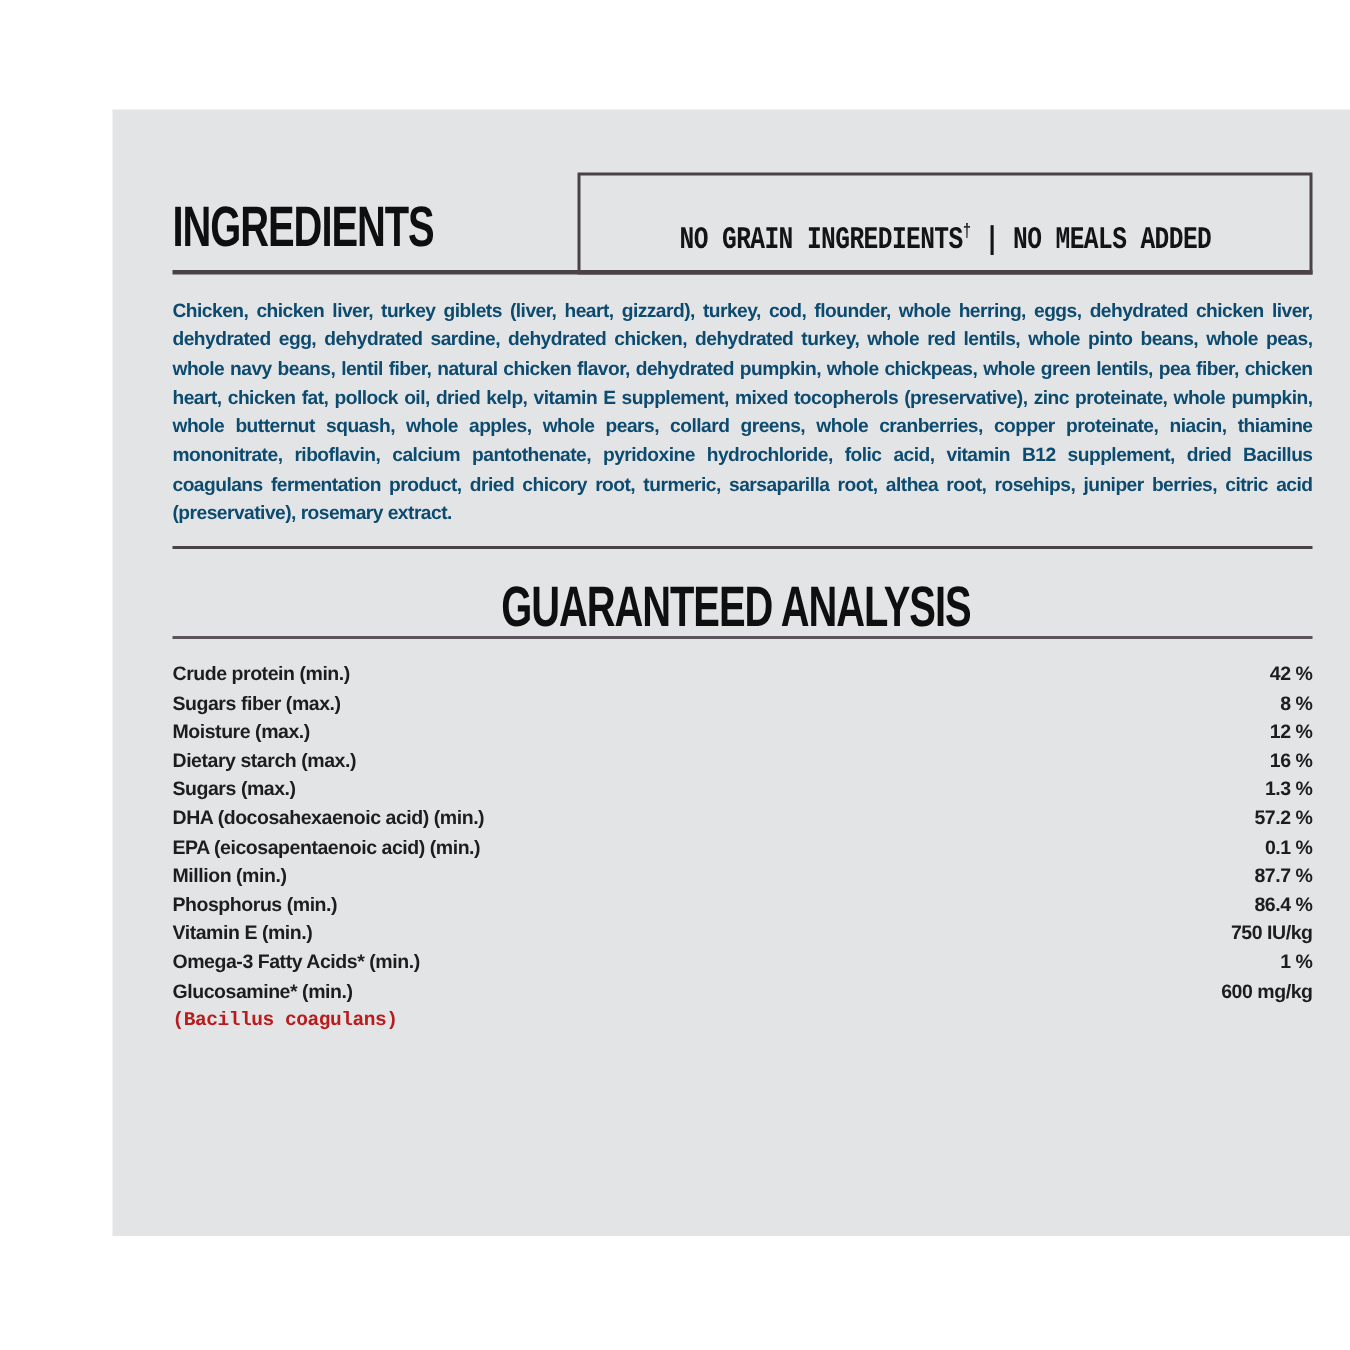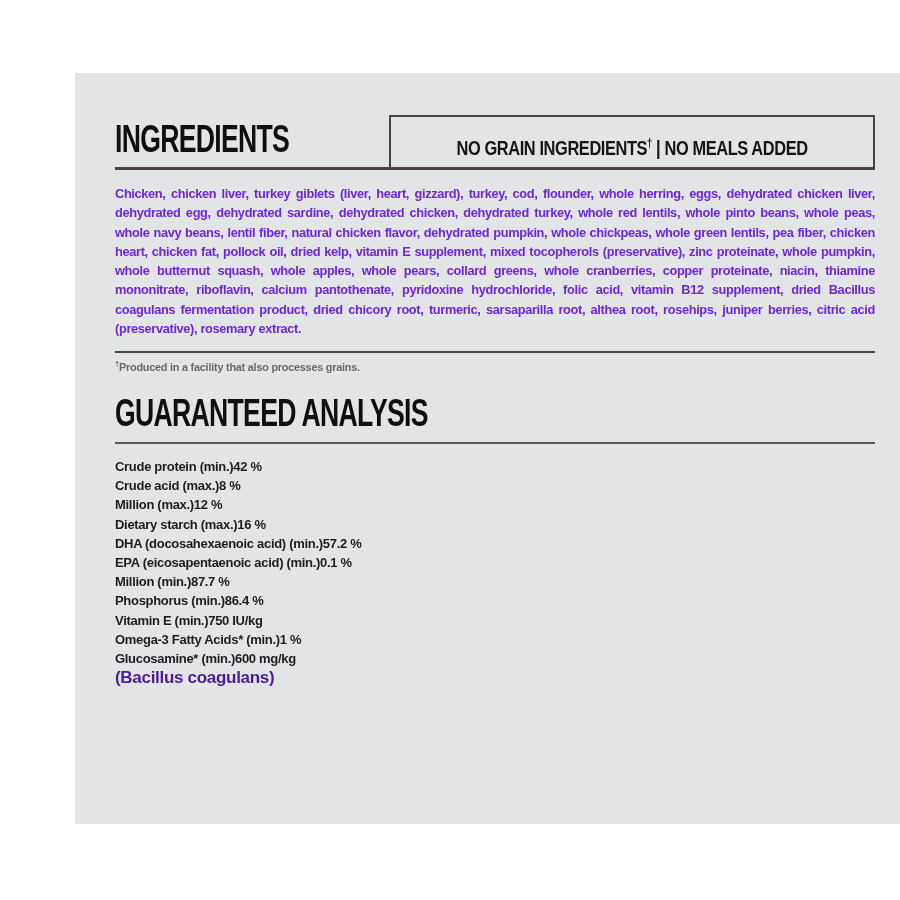--- a/index.html
+++ b/index.html
@@ -22,118 +22,125 @@
     padding-bottom:9px;
   }
   .big-title{
     font-weight:700;font-size:38px;line-height:38px;color:#0f0f10;
     transform:scaleX(0.70);transform-origin:left bottom;
     letter-spacing:-1px;white-space:nowrap;margin:0;
   }
   .badge{
     border:2px solid #4a4247;
     margin-bottom:-12px;
-    padding:15px 16px 9px 16px;
+    padding:26px 16px 9px 16px;
     white-space:nowrap;
+    font-family:Liberation Mono, monospace;
   }
   .badge-inner{
     display:inline-block;
     font-weight:700;font-size:21px;line-height:22px;color:#141415;
     transform:scaleX(0.78);transform-origin:center;
     letter-spacing:-0.5px;
   }
   .badge-inner sup{font-size:12px;}
   
   .ing-body{
     margin-top:14px;
     font-size:12.8px;line-height:19.3px;font-weight:700;
-    letter-spacing:-0.35px;color:#6d28d9;
+    letter-spacing:-0.35px;color:#0c4a6e;
     text-align:justify;
   }
   .footnote-rule{
     border:none;border-top:2px solid #4a4247;
     margin:13px 0 0 0;
   }
   .footnote{
     margin-top:4px;
     font-size:10.8px;line-height:14px;font-weight:700;
     letter-spacing:-0.2px;color:#6d676c;
   }
   .footnote sup{font-size:7.5px;}
   
   .ga-header{
     margin-top:20px;
     border-bottom:2px solid #5b555b;
-    padding-bottom:10px;
+    text-align:right;
   }
   .ga-table{margin-top:13px;}
   .ga-row{
-    display:flex;justify-content:flex-start;align-items:baseline;
+    display:flex;justify-content:space-between;align-items:baseline;
     font-size:13px;line-height:19.2px;font-weight:700;
     letter-spacing:-0.3px;color:#1d1d1e;
   }
   .ga-label{text-align:left;}
-  .ga-label2{display:none;font-size:17px;line-height:19.2px;font-weight:700;letter-spacing:-0.3px;color:#4c1d95;}
+  .ga-label2{display:none;font-size:13px;line-height:19.2px;font-weight:700;letter-spacing:-0.3px;color:#b91c1c;font-family:Liberation Mono, monospace;}
   .ga-value{text-align:right;white-space:nowrap;}
 </style>
 </head>
 <body>
 
 <div class="card">
 
   <div class="ing-header">
     <h1 class="big-title">INGREDIENTS</h1>
     <div class="badge">
       <span class="badge-inner"><span>NO GRAIN INGREDIENTS</span><sup>†</sup><span> | </span><span>NO MEALS ADDED</span></span>
     </div>
   </div>
 
   <p class="ing-body">Chicken, chicken liver, turkey giblets (liver, heart, gizzard), turkey, cod, flounder, whole herring, eggs, dehydrated chicken liver, dehydrated egg, dehydrated sardine, dehydrated chicken, dehydrated turkey, whole red lentils, whole pinto beans, whole peas, whole navy beans, lentil fiber, natural chicken flavor, dehydrated pumpkin, whole chickpeas, whole green lentils, pea fiber, chicken heart, chicken fat, pollock oil, dried kelp, vitamin E supplement, mixed tocopherols (preservative), zinc proteinate, whole pumpkin, whole butternut squash, whole apples, whole pears, collard greens, whole cranberries, copper proteinate, niacin, thiamine mononitrate, riboflavin, calcium pantothenate, pyridoxine hydrochloride, folic acid, vitamin B12 supplement, dried Bacillus coagulans fermentation product, dried chicory root, turmeric, sarsaparilla root, althea root, rosehips, juniper berries, citric acid (preservative), rosemary extract.</p>
 
   <hr class="footnote-rule">
-  <p class="footnote"><sup>†</sup><span>Produced in a facility that also processes grains.</span></p>
 
   <div class="ga-header">
     <h1 class="big-title">GUARANTEED ANALYSIS</h1>
   </div>
 
   <div class="ga-table">
   <div>
     <div class="ga-row">
       <span class="ga-label">Crude protein (min.)</span>
       <span class="ga-value">42 %</span>
     </div>
 
   </div>
 
 
   <div>
     <div class="ga-row">
-      <span class="ga-label">Crude acid (max.)</span>
+      <span class="ga-label">Sugars fiber (max.)</span>
       <span class="ga-value">8 %</span>
     </div>
 
   </div>
 
   <div>
     <div class="ga-row">
-      <span class="ga-label">Million (max.)</span>
+      <span class="ga-label">Moisture (max.)</span>
       <span class="ga-value">12 %</span>
     </div>
 
   </div>
 
   <div>
     <div class="ga-row">
       <span class="ga-label">Dietary starch (max.)</span>
       <span class="ga-value">16 %</span>
     </div>
 
   </div>
 
+  <div>
+    <div class="ga-row">
+      <span class="ga-label">Sugars (max.)</span>
+      <span class="ga-value">1.3 %</span>
+    </div>
+
+  </div>
 
   <div>
     <div class="ga-row">
       <span class="ga-label">DHA (docosahexaenoic acid) (min.)</span>
       <span class="ga-value">57.2 %</span>
     </div>
 
   </div>
 
   <div>

